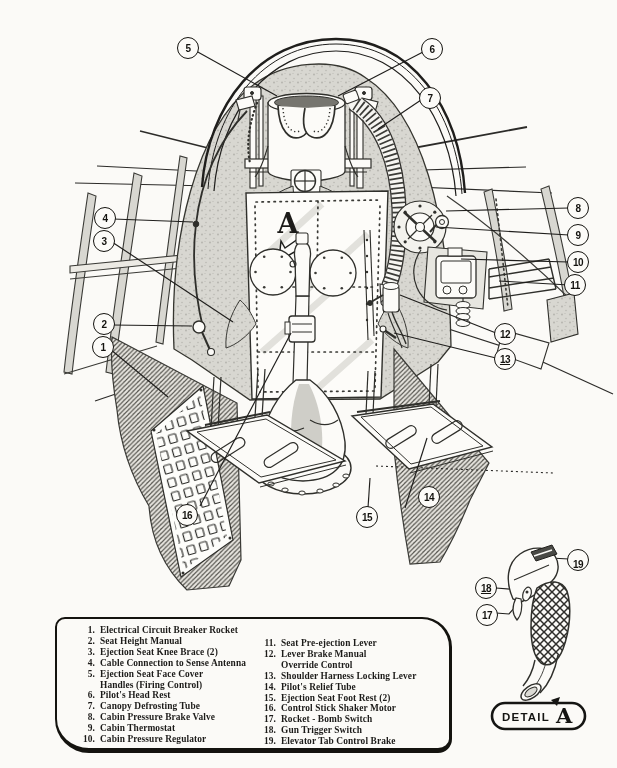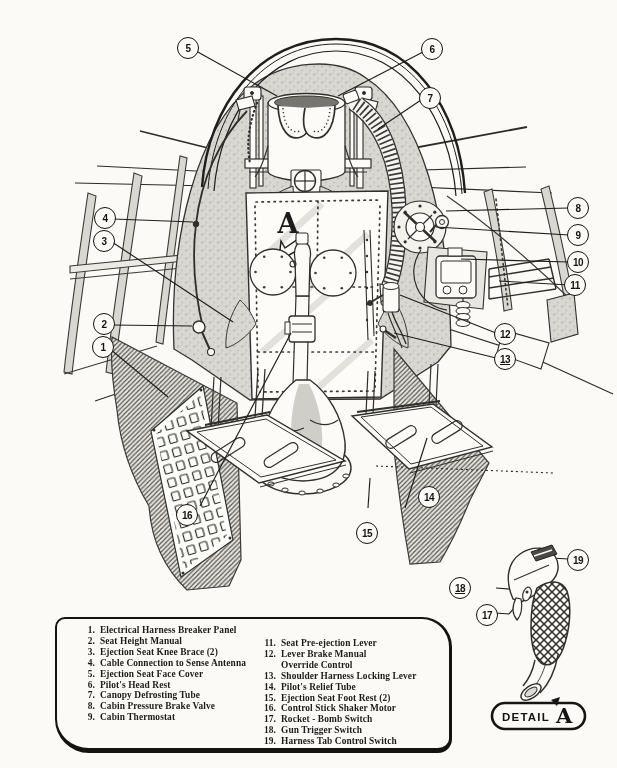--- a/index.html
+++ b/index.html
@@ -400,47 +400,47 @@
     </div>
 
     <div class="callout" style="left: 494px; top: 348px; text-decoration: underline;">
       <span>13</span>
     </div>
 
     <div class="callout" style="left: 392px; top: 486px; margin-left: 26px;">
       <span>14</span>
     </div>
 
-    <div class="callout" style="left: 356px; top: 506px; margin-top: 16px;">
+    <div class="callout" style="left: 356px; top: 506px;">
       <span>15</span>
     </div>
 
     <div class="callout" style="left: 176px; top: 504px; align-items: center;">
       <span>16</span>
     </div>
 
     <div class="callout" style="left: 476px; top: 604px; text-align: right;">
       <span>17</span>
     </div>
 
-    <div class="callout" style="left: 449px; top: 577px; text-decoration: underline;">
+    <div class="callout" style="left: 475px; top: 577px; text-decoration: underline;">
       <span>18</span>
     </div>
 
-    <div class="callout" style="left: 567px; top: 549px;">
+    <div class="callout" style="left: 567px; top: 549px; align-items: flex-end;">
       <span>19</span>
     </div>
   </div>
 
 <div class="legend-box">
   <div class="lcol lcol1">
 
       <div class="lrow">
         <span class="lnum">1.</span>
-        <span class="ltext">Electrical Harness Breaker Panel</span>
+        <span class="ltext">Electrical Circuit Breaker Rocket</span>
       </div>
 
       <div class="lrow">
         <span class="lnum">2.</span>
         <span class="ltext">Seat Height Manual</span>
       </div>
 
       <div class="lrow">
         <span class="lnum">3.</span>
         <span class="ltext">Ejection Seat Knee Brace (2)</span>
@@ -449,20 +449,24 @@
       <div class="lrow">
         <span class="lnum">4.</span>
         <span class="ltext">Cable Connection to Sense Antenna</span>
       </div>
 
       <div class="lrow">
         <span class="lnum">5.</span>
         <span class="ltext">Ejection Seat Face Cover</span>
       </div>
 
+      <div class="lrow">
+        <span class="lnum"></span>
+        <span class="ltext">Handles (Firing Control)</span>
+      </div>
 
       <div class="lrow">
         <span class="lnum">6.</span>
         <span class="ltext">Pilot's Head Rest</span>
       </div>
 
       <div class="lrow">
         <span class="lnum">7.</span>
         <span class="ltext">Canopy Defrosting Tube</span>
       </div>
@@ -470,20 +474,24 @@
       <div class="lrow">
         <span class="lnum">8.</span>
         <span class="ltext">Cabin Pressure Brake Valve</span>
       </div>
 
       <div class="lrow">
         <span class="lnum">9.</span>
         <span class="ltext">Cabin Thermostat</span>
       </div>
 
+      <div class="lrow">
+        <span class="lnum">10.</span>
+        <span class="ltext">Cabin Pressure Regulator</span>
+      </div>
     </div>
   <div class="lcol lcol2">
 
       <div class="lrow">
         <span class="lnum">11.</span>
         <span class="ltext">Seat Pre-ejection Lever</span>
       </div>
 
       <div class="lrow">
         <span class="lnum">12.</span>
@@ -520,18 +528,18 @@
         <span class="ltext">Rocket - Bomb Switch</span>
       </div>
 
       <div class="lrow">
         <span class="lnum">18.</span>
         <span class="ltext">Gun Trigger Switch</span>
       </div>
 
       <div class="lrow">
         <span class="lnum">19.</span>
-        <span class="ltext">Harness Tab Control Switch</span>
+        <span class="ltext">Elevator Tab Control Brake</span>
       </div>
     </div>
 </div>
 
 </div>
 
 </body></html>

